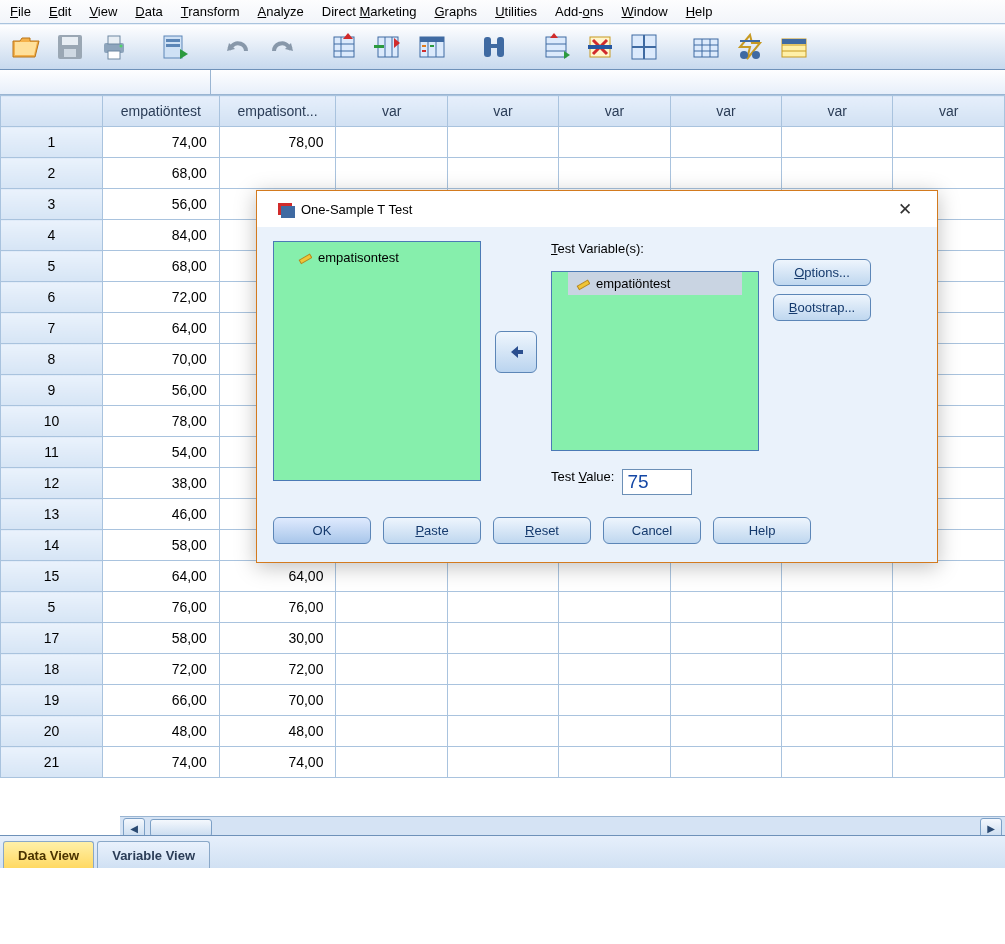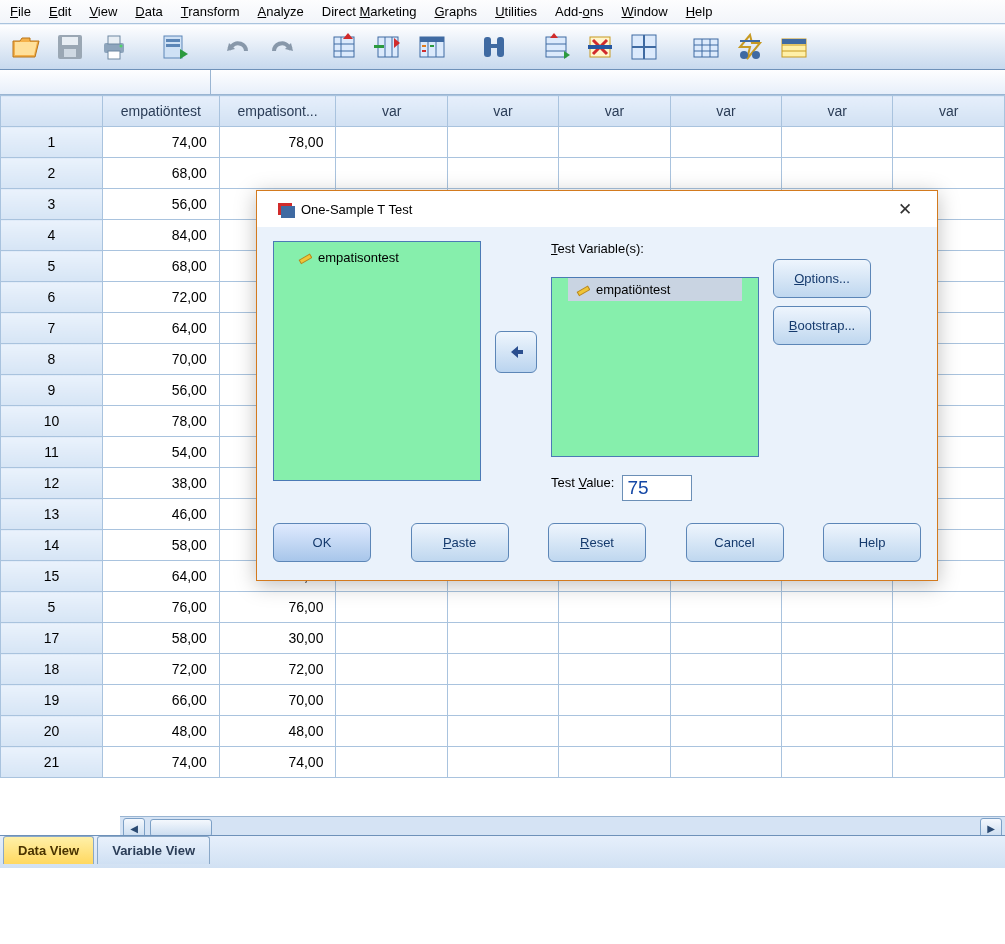--- a/index.html
+++ b/index.html
@@ -14,45 +14,45 @@
 .datagrid{position:relative;height:740px;overflow:hidden;background:#fff}
 table.grid{border-collapse:collapse;table-layout:fixed}
 table.grid th,table.grid td{border:1px solid #a9c3de;height:31px;box-sizing:border-box;text-align:center;font-weight:normal;font-size:14px}
 table.grid th.colhdr{background:linear-gradient(#e6effb,#d1e1f3);color:#2b3d57;width:120px}
 table.grid th.corner{background:linear-gradient(#e6effb,#d1e1f3);width:110px}
 table.grid th.rowhdr{background:linear-gradient(#eaf2fc,#d6e5f5);width:110px;color:#000}
 table.grid td{width:120px;text-align:right;padding-right:12px}
 .hscroll{position:absolute;left:120px;right:0;bottom:-4px;height:22px;display:flex;align-items:center;background:#d5e3f4;border-top:1px solid #9ab5d2}
 .hscroll .arrow{width:20px;height:18px;background:linear-gradient(#f4f8fd,#cadcf0);border:1px solid #7ca0c6;border-radius:3px;display:flex;align-items:center;justify-content:center;font-size:10px;color:#2b4a72;margin:0 3px}
 .hscroll .thumb{width:60px;height:16px;background:linear-gradient(#f4f8fd,#cadcf0);border:1px solid #7ca0c6;border-radius:3px;margin-left:2px}
-.tabs{display:flex;background:linear-gradient(#e6effb,#d1e1f3);border-top:1px solid #6e91b9;height:32px;align-items:flex-start}
+.tabs{display:flex;background:linear-gradient(#e6effb,#d1e1f3);border-top:1px solid #6e91b9;height:32px;align-items:flex-end}
 .tabs .tab{padding:6px 14px;border:1px solid #8aa8c8;border-bottom:none;margin-left:3px;border-radius:3px 3px 0 0;font-weight:bold;background:linear-gradient(#e9f1fc,#cfe0f3);color:#2b3d57;margin-bottom:-1px}
 .tabs .tab.active{background:linear-gradient(#fff0a8,#ffd860);color:#4a3300}
 
 .dialog{position:absolute;left:256px;top:190px;width:680px;background:#eaf2fb;border:1px solid #d37a1e;box-shadow:0 4px 20px rgba(0,0,0,.25);z-index:50;font-size:13px}
 .titlebar{display:flex;align-items:center;gap:6px;padding:6px 20px;background:#fff;color:#000}
 .titlebar .titicon svg{width:18px;height:18px;vertical-align:middle}
 .titlebar .tit{flex:1}
 .titlebar .close{font-size:17px;width:24px;height:24px;display:flex;align-items:center;justify-content:center;cursor:default;color:#333}
 .dcontent{padding:14px 16px 18px}
 .panes{display:flex;gap:14px;align-items:flex-start}
 .listbox{width:208px;height:240px;border:1px solid #4b7ab5;background:#86efac;padding:6px 24px;box-sizing:border-box}
 .listbox .item{display:flex;align-items:center;gap:6px;padding:2px 0}
 .movebtn{width:40px;height:40px;margin-top:90px;border:1px solid #5c86b7;border-radius:6px;background:linear-gradient(#eff6fd,#bad4ef);display:flex;align-items:center;justify-content:center;font-size:18px;color:#1e3f78}
 .testcol{display:flex;flex-direction:column;gap:4px}
-.testcol .lbl{margin-bottom:17px}
+.testcol .lbl{margin-bottom:11px}
 .testcol .listbox{height:180px}
 .testcol .listbox2 .item{background:#c9d4e2;margin:-6px -8px;padding:4px 8px}
 .sidebtns{display:flex;flex-direction:column;gap:8px;margin-top:18px}
-.btn{border:1px solid #5c86b7;border-radius:6px;background:linear-gradient(#eef5fd,#bfd7ef);padding:11px 12px;color:#153a6d;text-align:center;min-width:72px;font-size:13px}
+.btn{border:1px solid #5c86b7;border-radius:6px;background:linear-gradient(#eef5fd,#bfd7ef);padding:5px 12px;color:#153a6d;text-align:center;min-width:72px;font-size:13px}
 .btn u{text-decoration:underline}
 .tv{display:flex;align-items:flex-start;gap:8px;margin-top:14px}
 .tv input{width:60px;height:22px;border:1px solid #6b8fb6;background:#fff;color:#1447a5;padding:1px 4px;font-size:19px}
 .tv input::selection{background:#2f6dc4;color:#fff}
-.dlgbtns{display:flex;gap:12px;justify-content:space-between;margin-top:22px}
+.dlgbtns{display:flex;gap:12px;justify-content:flex-start;margin-top:22px}
 .ruler{width:14px;height:14px}
 .ruler svg{width:14px;height:14px}
 </style>
 </head>
 <body>
 
 <div class="menubar">
   <span><u>F</u>ile</span>
   <span><u>E</u>dit</span>
   <span><u>V</u>iew</span>

